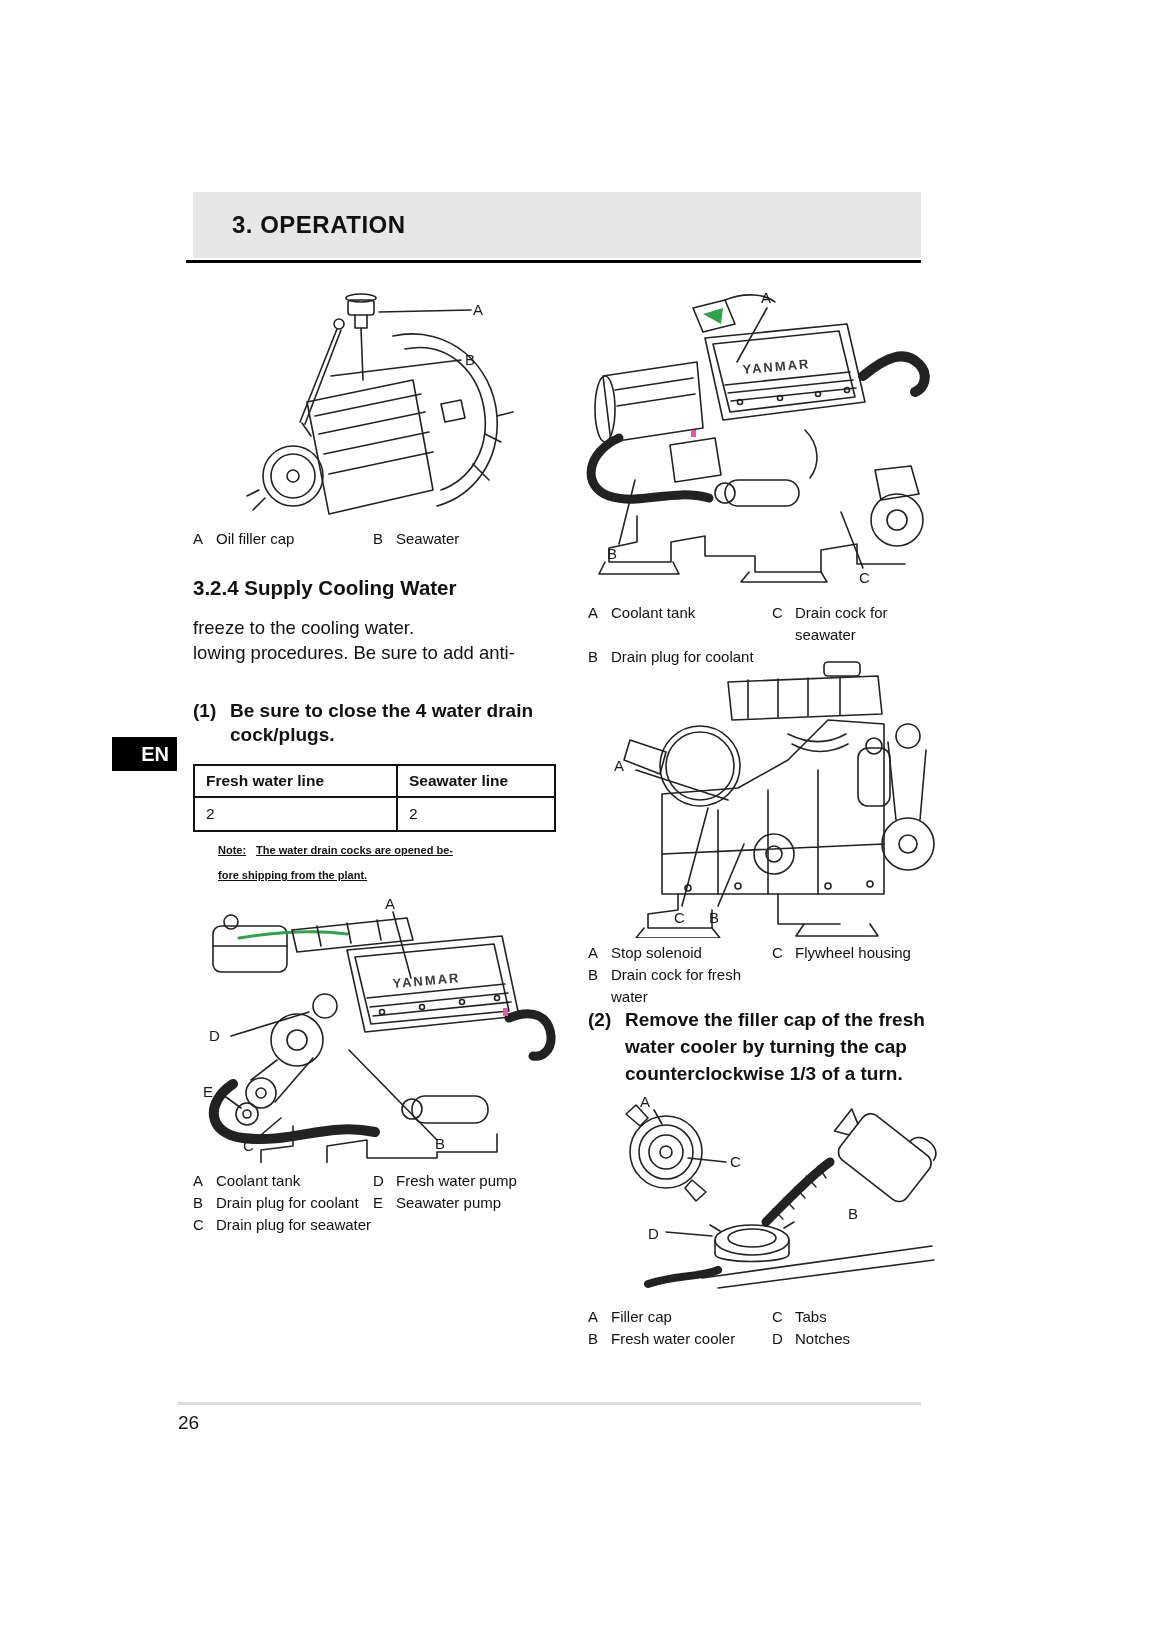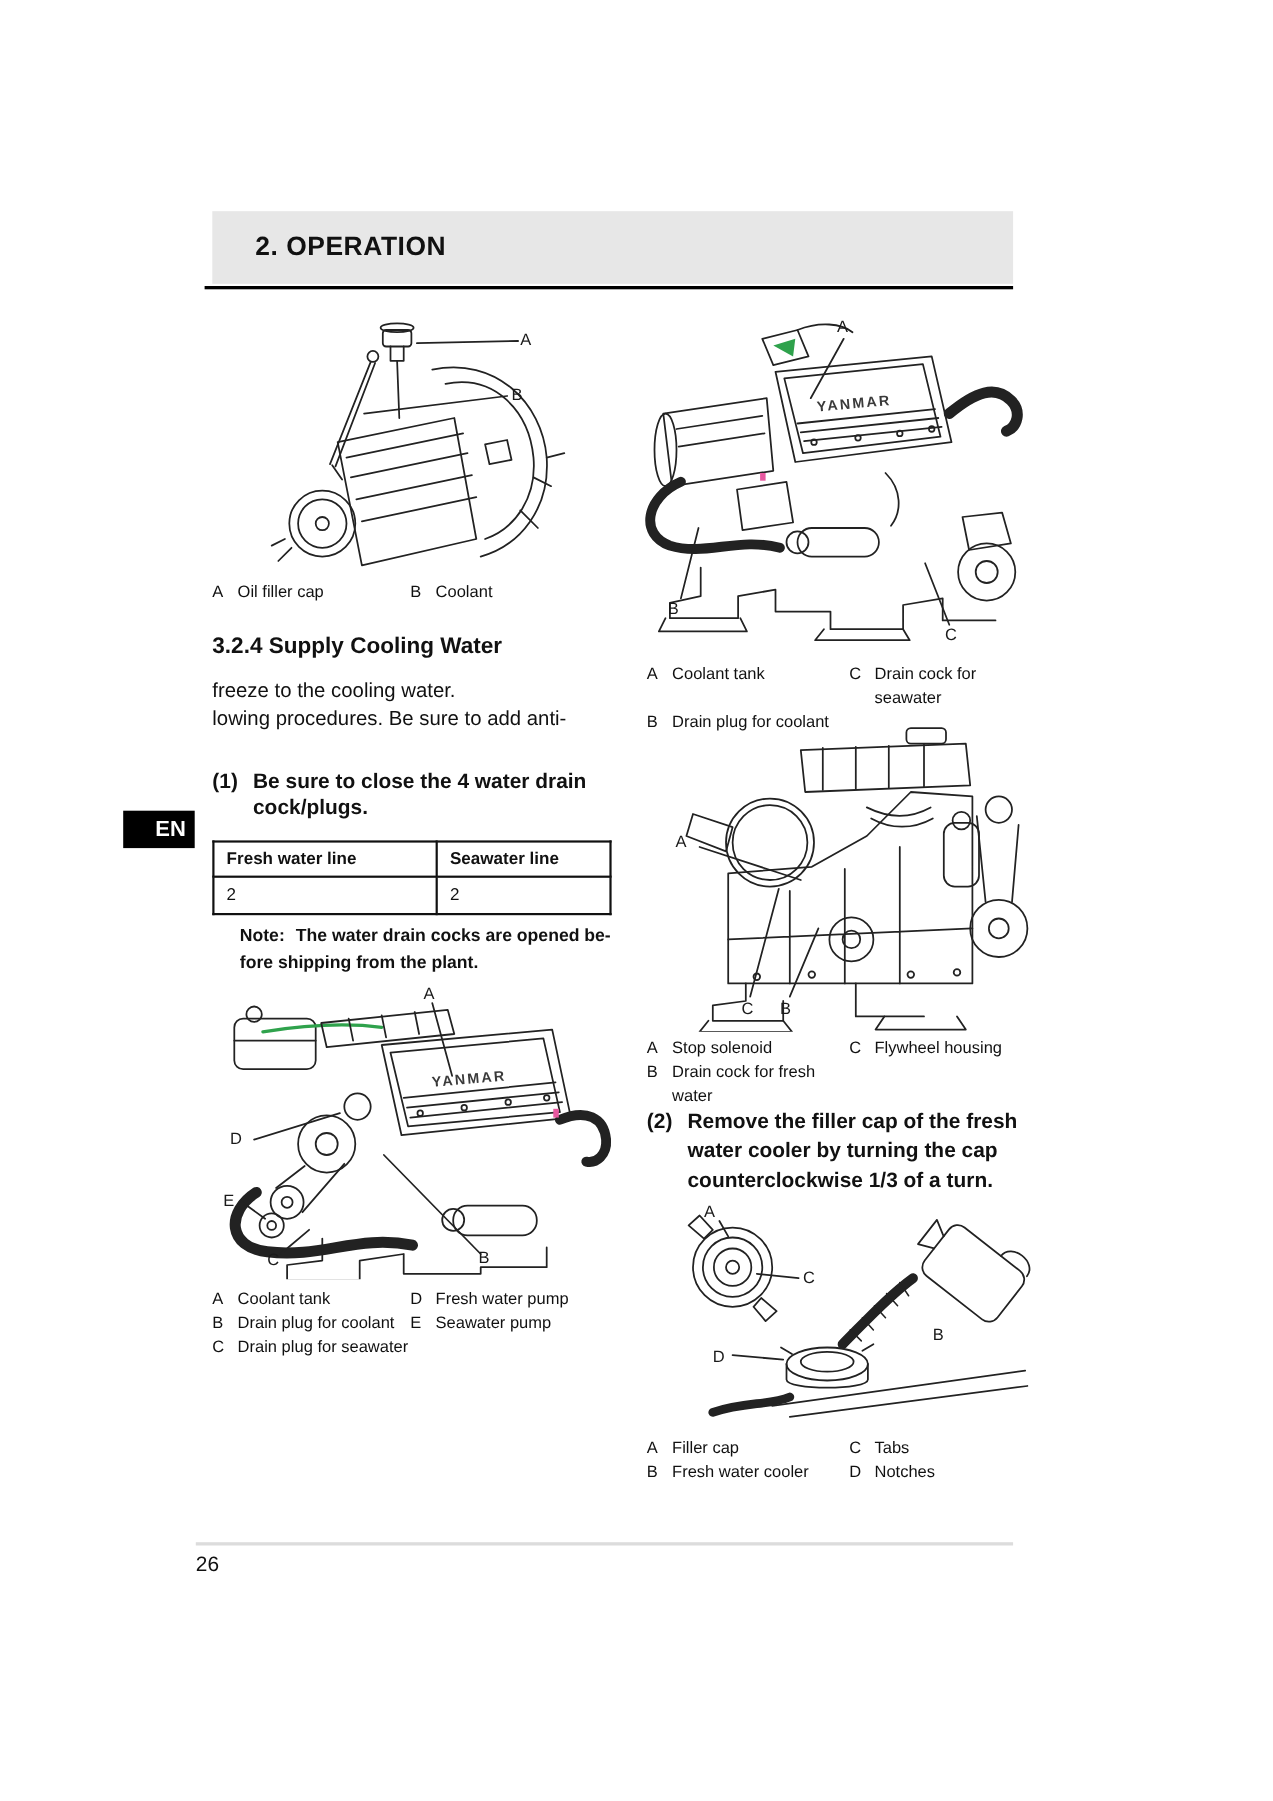--- a/index.html
+++ b/index.html
@@ -13,21 +13,21 @@
   .hdr-rule{left:186px;top:260px;width:735px;height:3px;background:#000;}
   
   .lang-tab{left:112px;top:737px;width:65px;height:34px;background:#000;color:#fff;
             font-size:20px;font-weight:bold;display:flex;align-items:center;
             justify-content:flex-end;padding-right:8px;box-sizing:border-box;}
   
   .h2{font-size:20.5px;font-weight:bold;}
   .body-line{font-size:18.5px;line-height:24.5px;}
   .step{display:flex;font-size:19px;font-weight:bold;line-height:24px;}
   .step-num{width:37px;flex:none;}
-  .note{font-size:16px;font-weight:bold;line-height:25px;}
+  .note{font-size:11px;font-weight:bold;line-height:25px;text-decoration:underline;}
   .note-label{margin-right:10px;}
   
   table.drain{border-collapse:collapse;width:363px;border-radius:17px;}
   table.drain th,table.drain td{border:2px solid #111;font-size:15.5px;
       text-align:left;padding:4px 6px 4px 11px;}
   table.drain th{font-weight:bold;height:22px;}
   table.drain td{height:24px;font-weight:normal;}
   table.drain .c1{width:184px;}
   
   .fig{position:absolute;}
@@ -40,21 +40,21 @@
   .cap-item{display:flex;}
   .cap-key{width:23px;flex:none;}
   
   .foot-rule{left:178px;top:1402px;width:743px;height:3px;background:#dcdcdc;}
   .page-num{left:178px;top:1412px;font-size:19px;}
 </style>
 </head>
 <body>
 
 <div class="abs hdr-box">
-  <span class="hdr-title">2. OPERATION</span>
+  <span class="hdr-title">3. OPERATION</span>
 </div>
 <div class="abs hdr-rule"></div>
 
 <div class="abs lang-tab">
   <span>EN</span>
 </div>
 
 <div class="fig" style="left:245px;top:284px;width:320px;height:240px">
   <svg width="320" height="240" viewBox="0 0 320 240">
     <g stroke="#222" fill="none" stroke-width="1.6" stroke-linejoin="round" stroke-linecap="round">
@@ -80,21 +80,21 @@
   <span class="marker" style="left:228px;top:18px">A</span>
   <span class="marker" style="left:220px;top:68px">B</span>
 </div>
 <div class="cap" style="left:193px;top:528px;width:372px">
   <div class="cap-item">
       <span class="cap-key">A</span>
       <span>Oil filler cap</span>
     </div>
   <div class="cap-item">
       <span class="cap-key">B</span>
-      <span>Coolant</span>
+      <span>Seawater</span>
     </div>
 </div>
 
 <div class="fig" style="left:575px;top:280px;width:362px;height:310px">
   <svg width="362" height="310" viewBox="0 0 362 310">
     <g stroke="#222" fill="none" stroke-width="1.6" stroke-linejoin="round" stroke-linecap="round">
       <path d="M118,28 L150,20 L160,44 L128,52 Z"></path>
       <polygon points="128,34 148,28 146,44" fill="#2fa24c" stroke="none"></polygon>
       <path d="M150,20 C170,12 190,14 200,22"></path>
       <path d="M130,58 L272,44 L290,122 L148,140 Z"></path>

